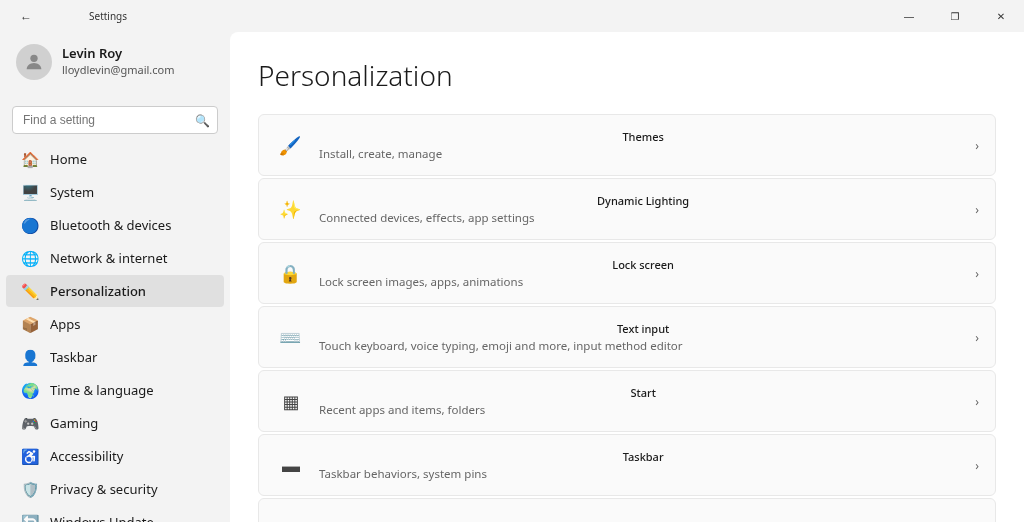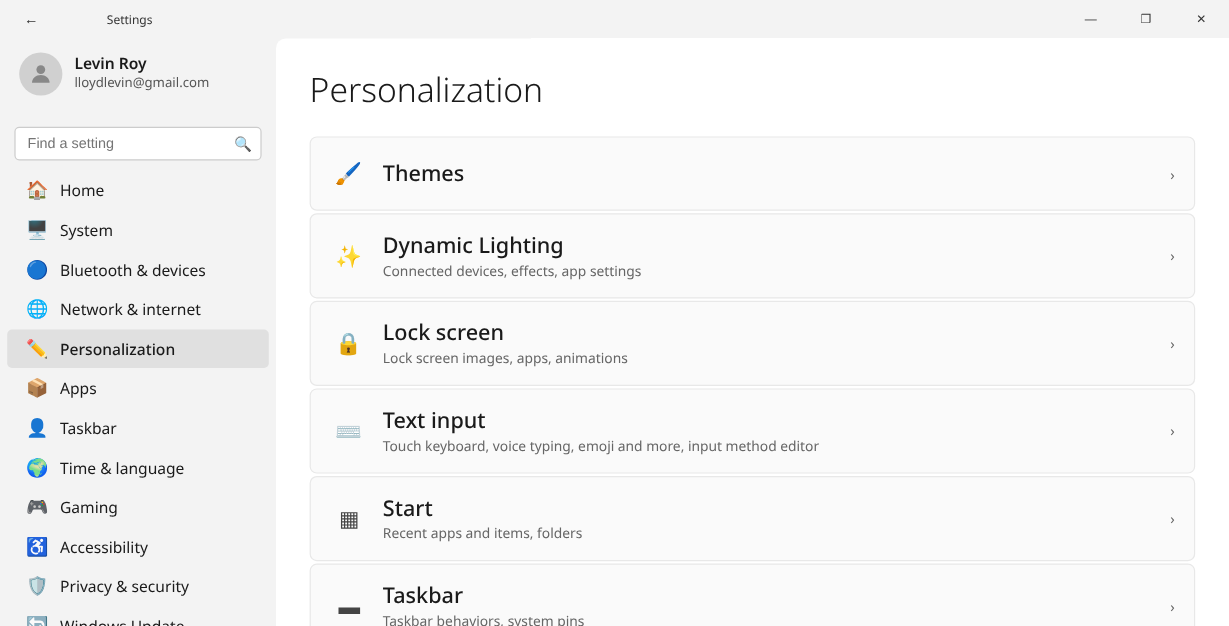--- a/index.html
+++ b/index.html
@@ -191,23 +191,24 @@
       font-size: 18px;
       color: #444;
       flex-shrink: 0;
       margin-right: 12px;
     }
 
     .settings-item-text {
       flex: 1;
     }
     .settings-item-label {
-      font-size: 18px;
+      font-size: 11px;
       font-weight: 500;
       color: #1a1a1a;
+      text-align: center;
     }
     .settings-item-desc {
       font-size: 11.5px;
       color: #666;
       margin-top: 2px;
     }
 
     .settings-item-chevron {
       color: #666;
       font-size: 12px;
@@ -303,20 +304,21 @@
       </div>
   </div>
 
   <div class="main-content">
     <h1 class="page-title">Personalization</h1>
     <div class="settings-list" id="settings-list">
         <div class="settings-item">
     <div class="settings-item-icon">🖌️</div>
     <div class="settings-item-text">
       <div class="settings-item-label">Themes</div>
+      <div class="settings-item-desc">Install, create, manage</div>
     </div>
     <span class="settings-item-chevron">›</span>
   </div>
         <div class="settings-item">
     <div class="settings-item-icon">✨</div>
     <div class="settings-item-text">
       <div class="settings-item-label">Dynamic Lighting</div>
       <div class="settings-item-desc">Connected devices, effects, app settings</div>
     </div>
     <span class="settings-item-chevron">›</span>

